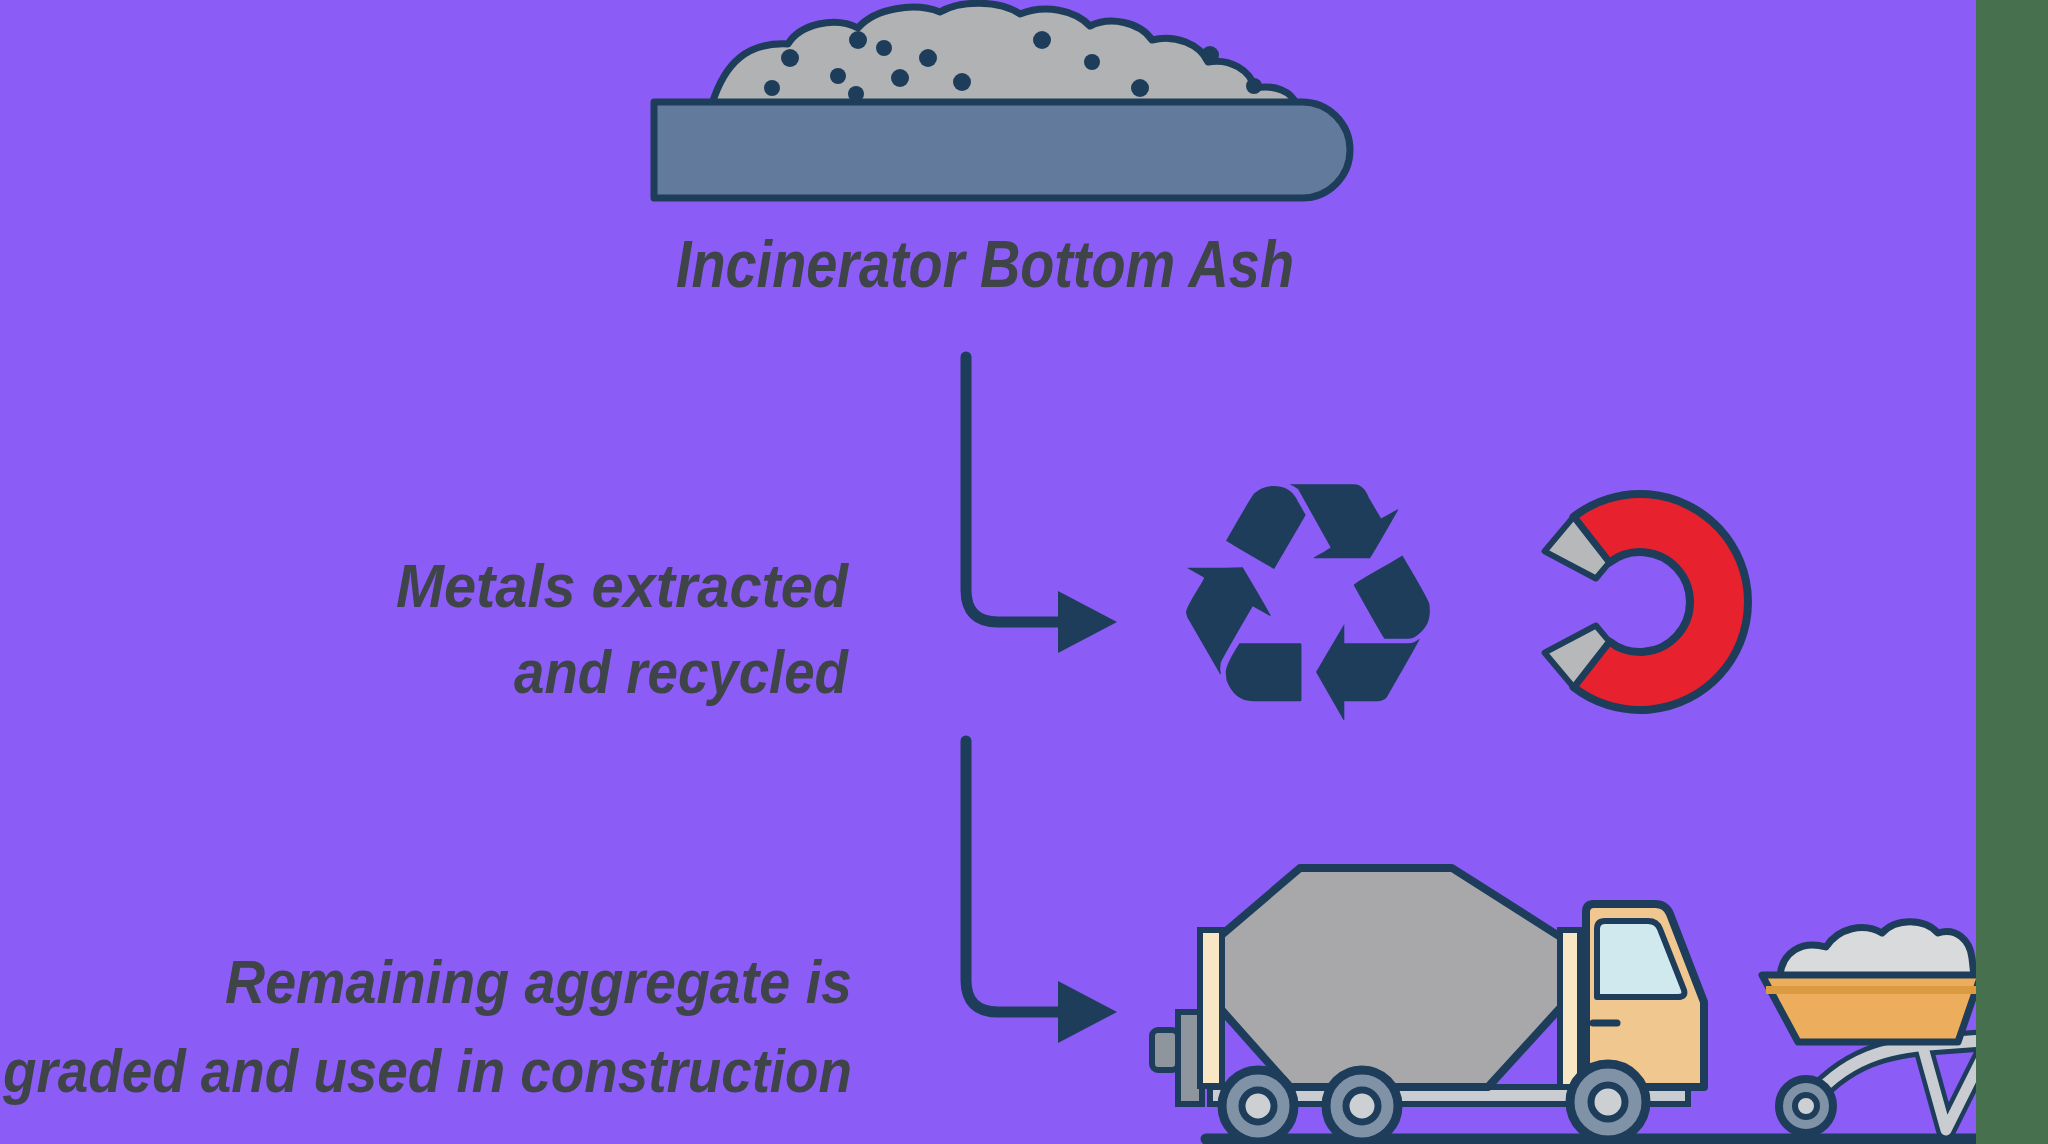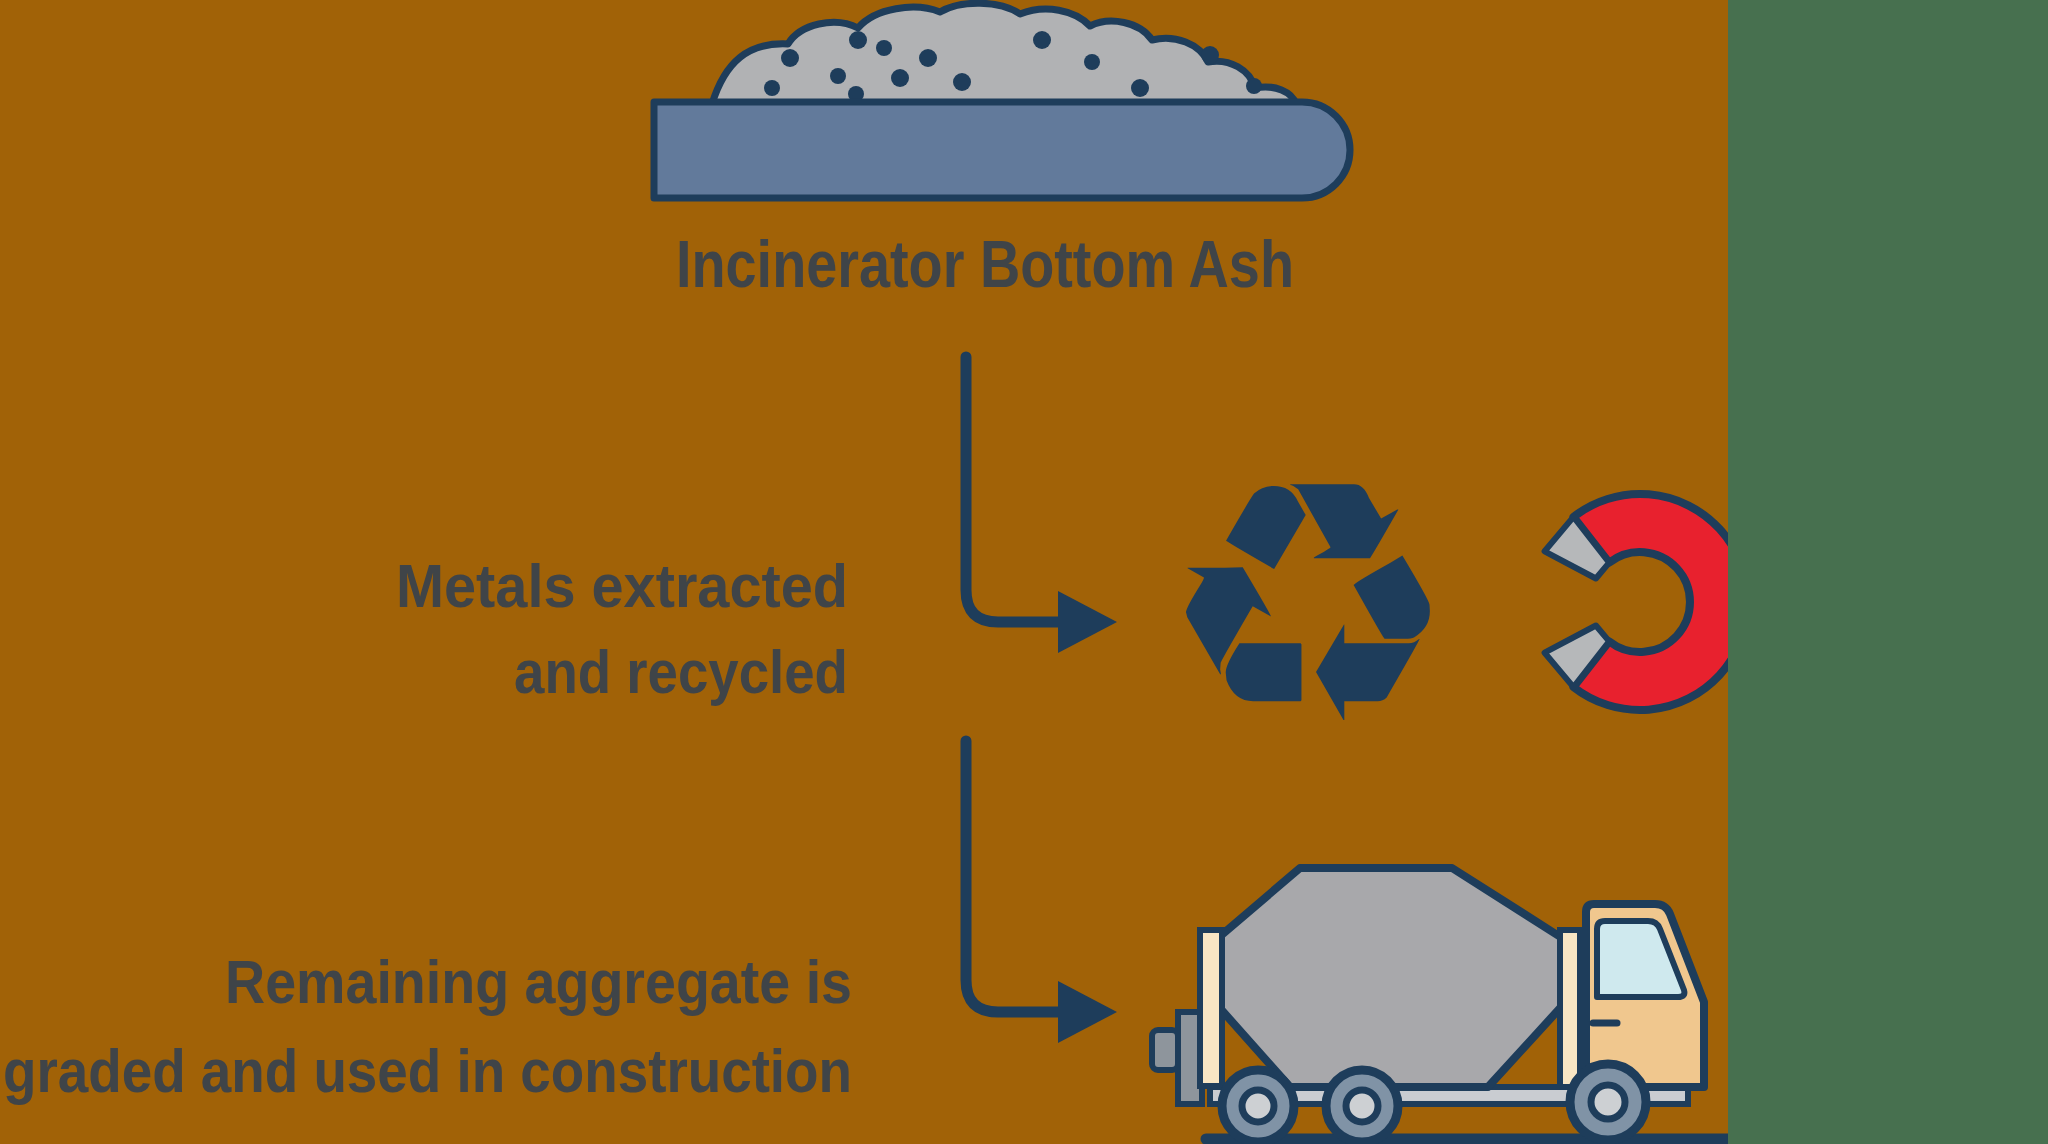--- a/index.html
+++ b/index.html
@@ -2,25 +2,26 @@
 <html><head>
 <meta charset="utf-8">
 <style>
   html, body {
     margin: 0;
     padding: 0;
     background: #47704f;
   }
   .stage {
     position: relative;
-    width: 1728px;
+    width: 1976px;
     height: 1144px;
-    background: #a16207;
+    background: #8b5cf6;
     overflow: hidden;
     font-family: "Liberation Sans", sans-serif;
+    font-style: italic;
   }
   svg text {
     font-family: "Liberation Sans", sans-serif;
     font-weight: bold;
   }
   .glyph {
     font-family: "DejaVu Sans", sans-serif;
     font-weight: normal;
   }
 </style>

